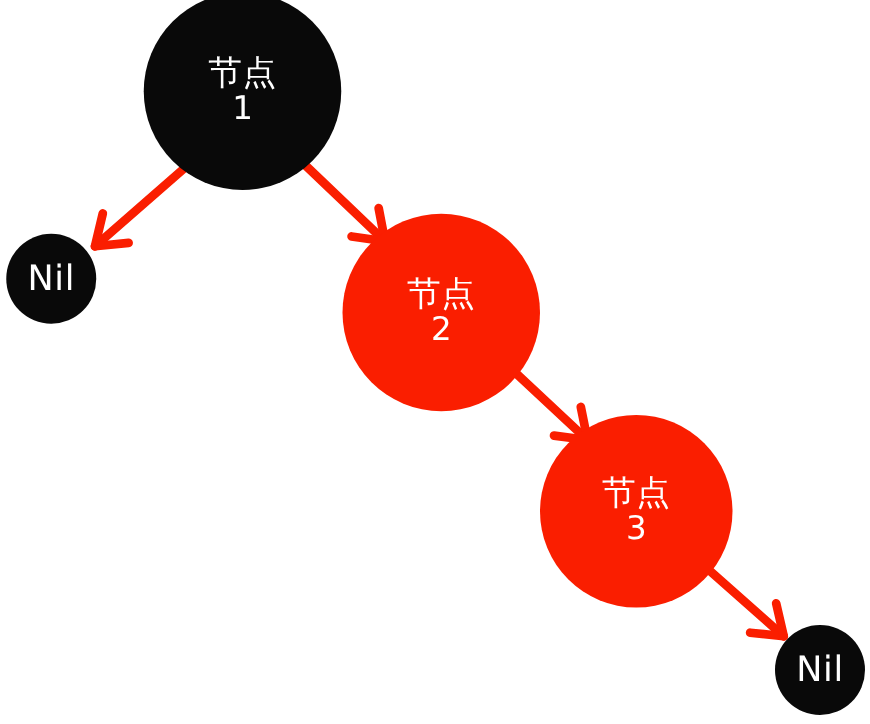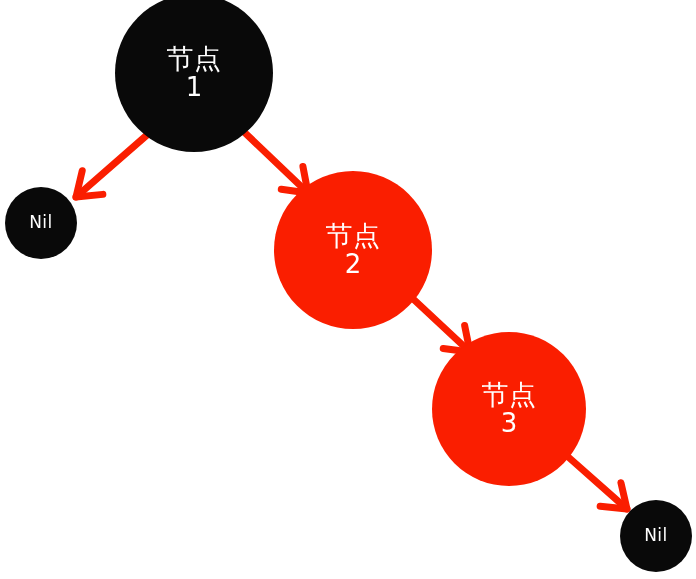--- a/index.html
+++ b/index.html
@@ -48,21 +48,21 @@
   }
   .node-label-sub {
     font-size: 26px;
     margin-top: 1px;
     white-space: nowrap;
   }
   .nil-node {
     font-size: 25px;
     letter-spacing: 0.3px;
   }
-  .nil-node .node-label-main { font-size: 17px; }
+  .nil-node .node-label-main { font-size: 28px; }
 </style>
 </head>
 <body>
 
 <div id="diagram-canvas">
 
   <svg id="edges-layer" viewBox="0 0 696 579" width="696" height="579" xmlns="http://www.w3.org/2000/svg">
       <g>
         <line x1="147" y1="135" x2="79.01293403927836" y2="194.3689871769682" stroke="#fa1e00" stroke-width="7" stroke-linecap="round"></line>
         <line x1="76" y1="197" x2="82.23329524837825" y2="170.72936943378508" stroke="#fa1e00" stroke-width="7" stroke-linecap="round"></line>

